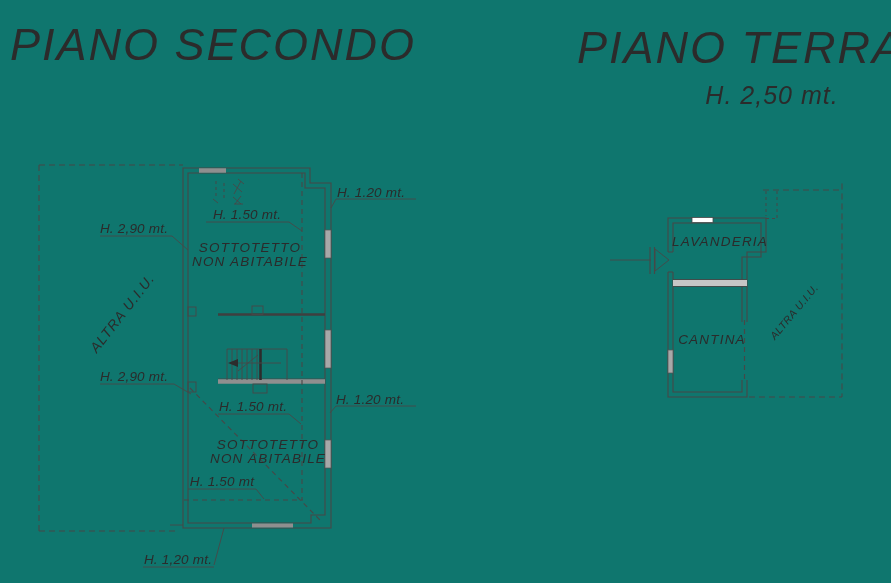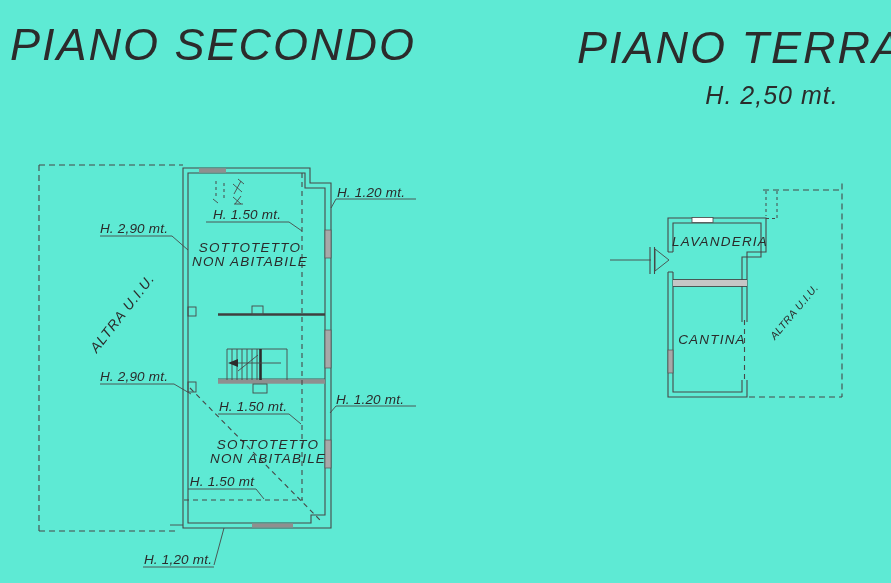--- a/index.html
+++ b/index.html
@@ -1,16 +1,16 @@
 <!DOCTYPE html>
 <html><head>
 <meta charset="utf-8">
 <style>
   html,body{margin:0;padding:0;background:#ffffff;}
-  #canvas{position:relative;width:891px;height:583px;background:#5eead4;overflow:hidden;}
+  #canvas{position:relative;width:891px;height:583px;background:#0f766e;overflow:hidden;}
   svg{position:absolute;left:0;top:0;}
   .t{fill:#2b2b2b;font-family:"Liberation Sans",sans-serif;font-style:italic;}
   .title{font-size:45px;letter-spacing:2px;}
   .subtitle{font-size:25px;letter-spacing:1px;}
   .dim{font-size:13.5px;letter-spacing:0.2px;}
   .room{font-size:13.5px;letter-spacing:1.2px;}
   .rot-l{font-size:14px;letter-spacing:1px;}
   .rot-r{font-size:10.5px;letter-spacing:0.5px;}
   .w{stroke:#474747;stroke-width:1.1;fill:none;}
   .thin{stroke:#474747;stroke-width:0.9;fill:none;}

